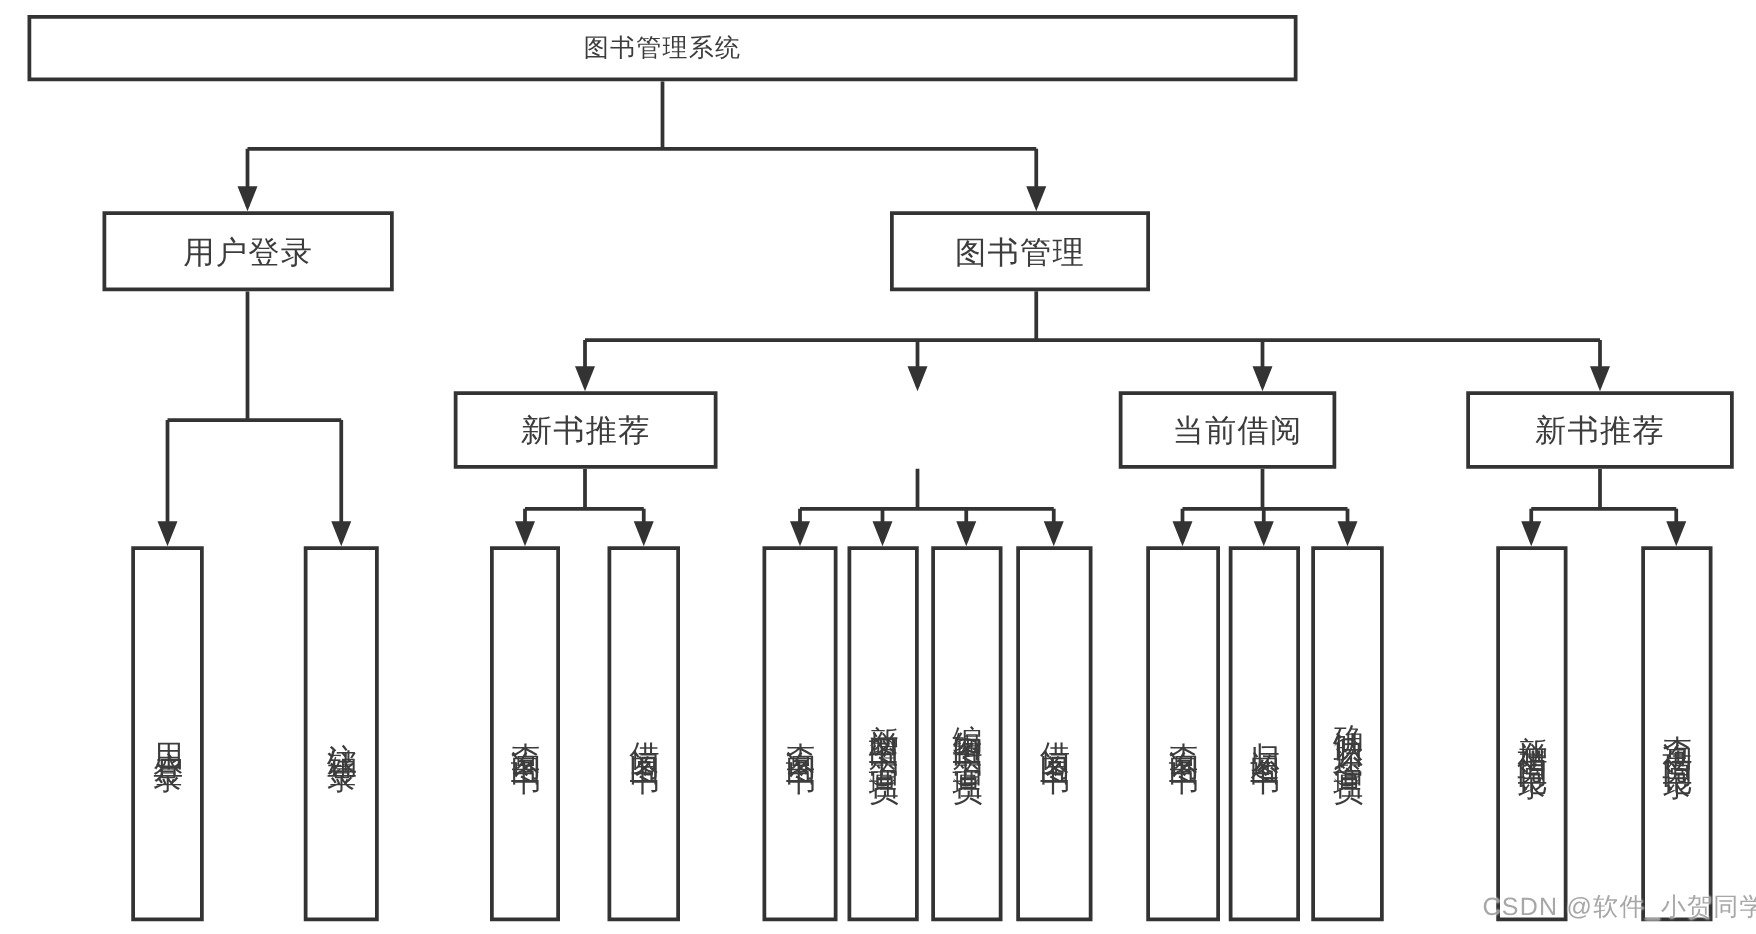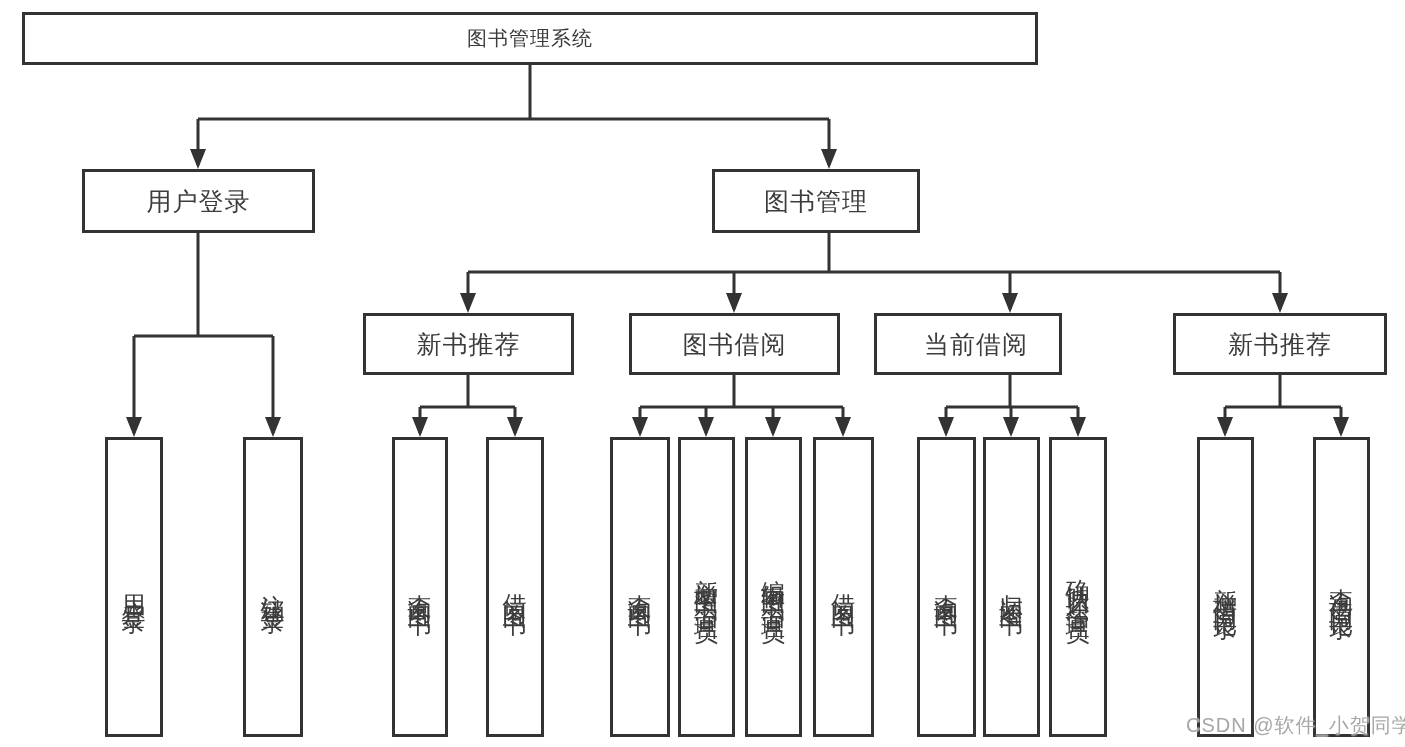--- a/index.html
+++ b/index.html
@@ -109,22 +109,21 @@
       <polygon points="1333,417 1349,417 1341,437"></polygon>
     </g>
   </svg>
 
   <div class="box root" style="left:22px;top:12px;width:1016px;height:53px;">图书管理系统</div>
 
   <div class="box" style="left:82px;top:169px;width:233px;height:64px;">用户登录</div>
   <div class="box" style="left:712px;top:169px;width:208px;height:64px;">图书管理</div>
 
   <div class="box" style="left:363px;top:313px;width:211px;height:62px;">新书推荐</div>
-  <div class="box" style="left:629px;top:313px;width:211px;height:62px;">图书借阅</div>
-  <div class="box" style="left:874px;top:313px;width:188px;height:62px;padding-left:16px;">当前借阅</div>
+  <div class="box" style="left:895px;top:313px;width:174px;height:62px;padding-left:16px;">当前借阅</div>
   <div class="box" style="left:1173px;top:313px;width:214px;height:62px;">新书推荐</div>
 
   <div class="leaf" style="left:105px;width:58px;">
     <span>用户登录</span>
   </div>
   <div class="leaf" style="left:243px;width:60px;">
     <span>注销登录</span>
   </div>
 
   <div class="leaf" style="left:392px;width:56px;">

